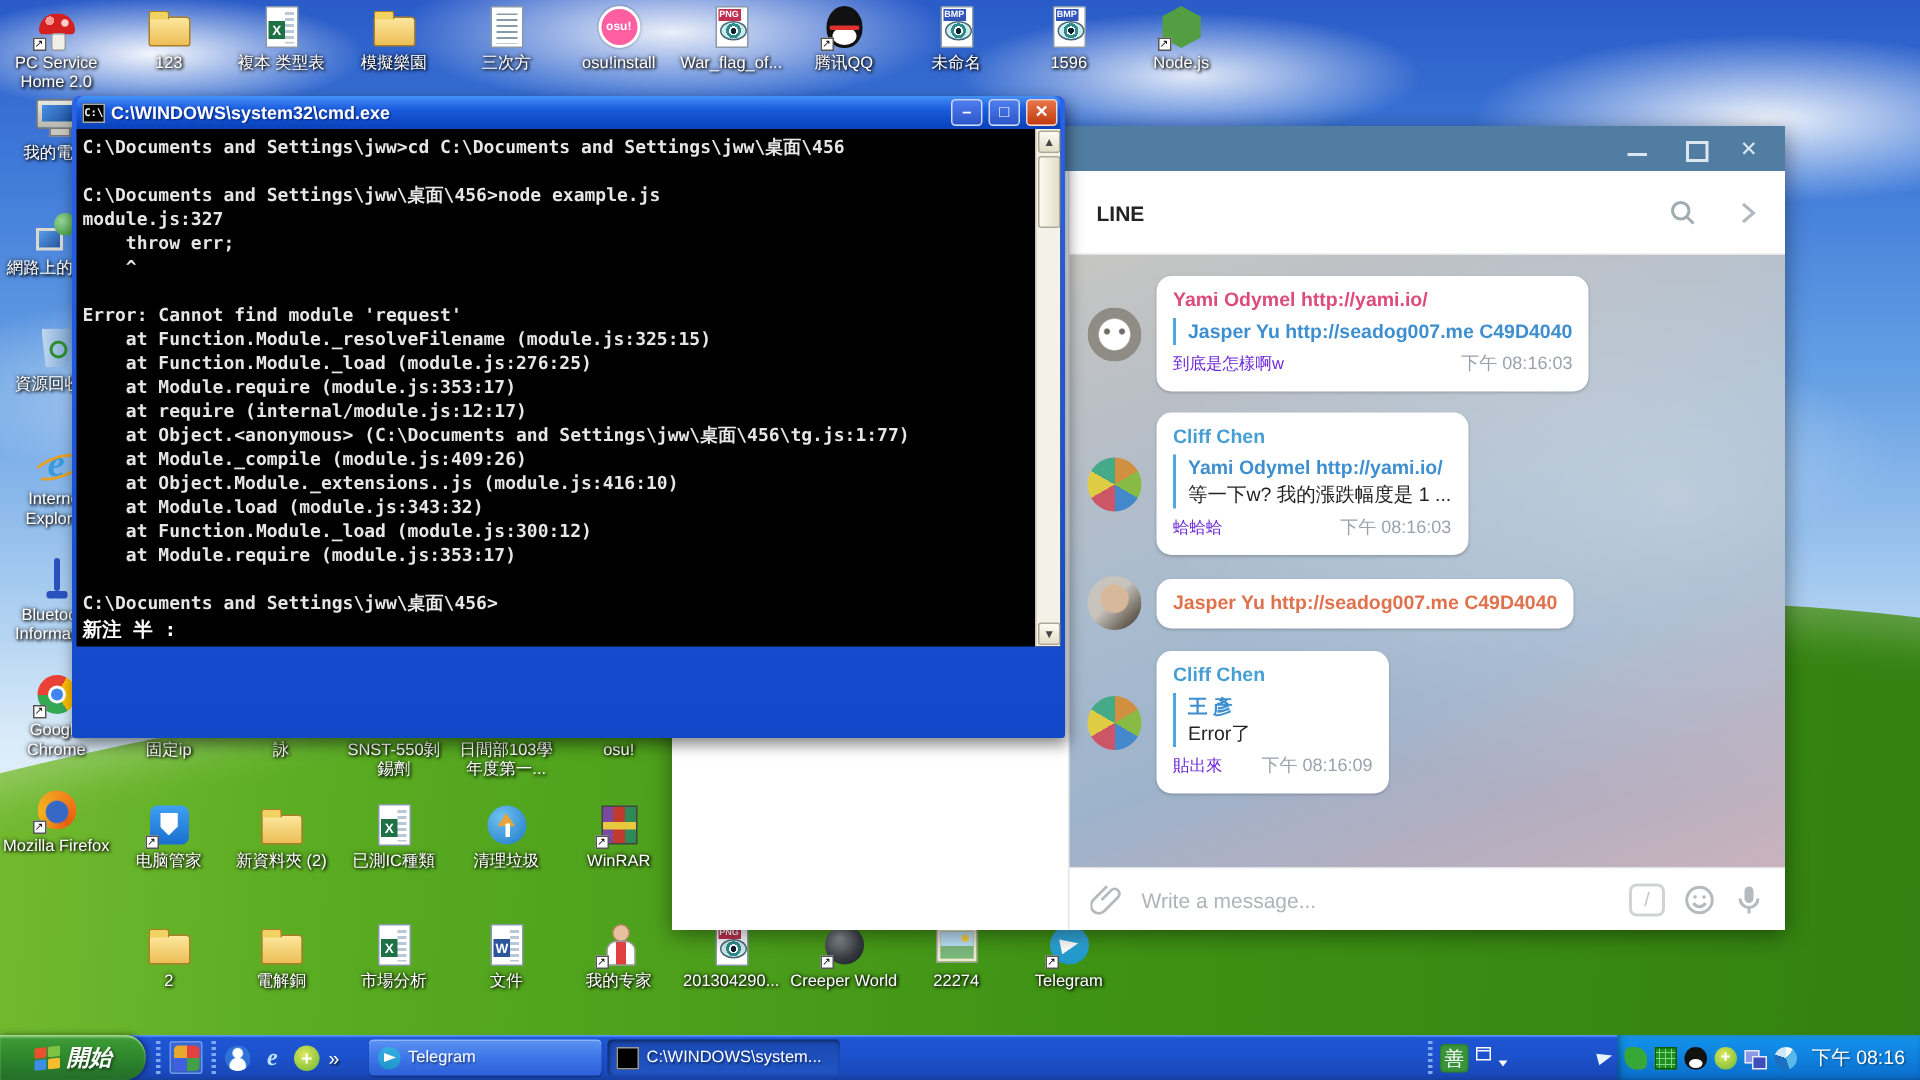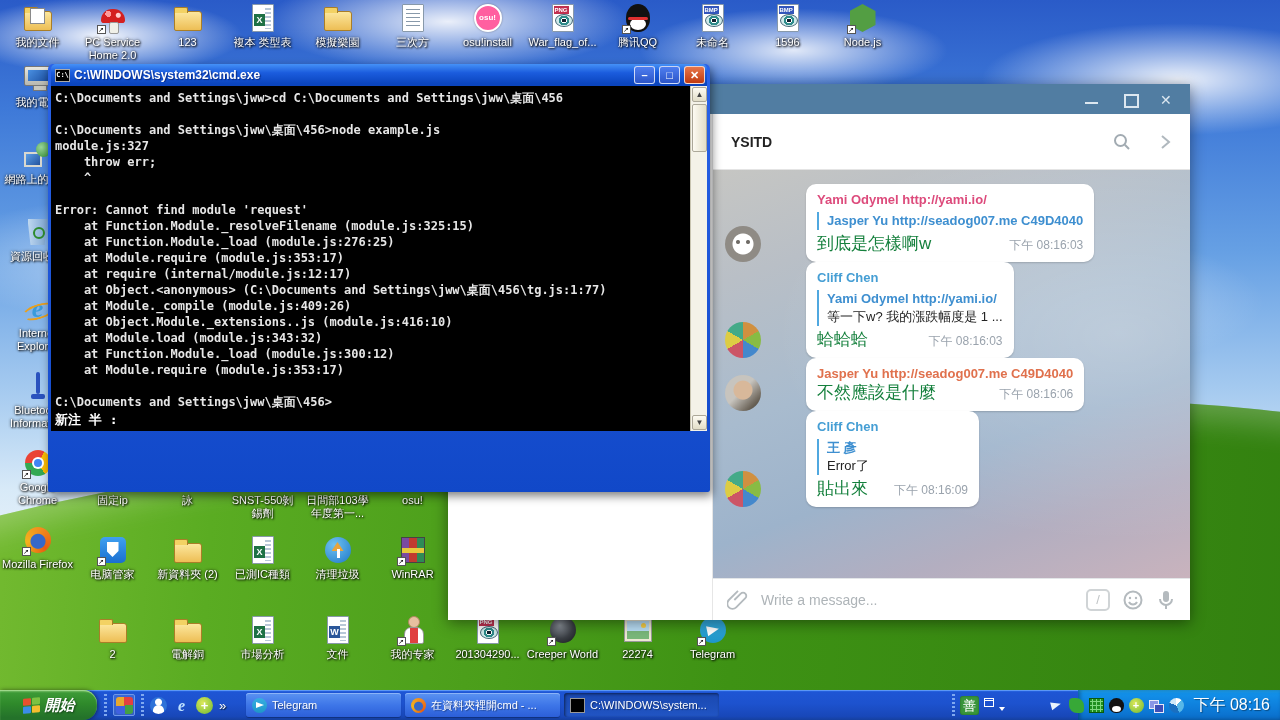--- a/index.html
+++ b/index.html
@@ -113,35 +113,35 @@
   .verified-badge { display:inline-block; width:14px; height:14px; border-radius:50%; background:#3DA8E0; color:#fff; font-size:10px; line-height:14px; text-align:center; vertical-align:-2px; margin-left:4px; }
   .tg-main { flex:1; display:flex; flex-direction:column; min-width:0; }
   .tg-header { height:56px; background:#fff; border-bottom:1px solid #E4E4E4; display:flex; align-items:center; padding:0 18px; }
   .tg-header-info { flex:1; }
   .tg-chat-title { font-size:14px; font-weight:bold; color:#232323; }
   .tg-chat-status { font-size:13px; color:#168ACD; margin-top:3px; }
   .tg-header-icons { display:flex; align-items:center; gap:26px; }
   .tg-chat { flex:1; position:relative; padding:14px 12px 0; overflow:hidden;
     background:linear-gradient(160deg,#C6C6C3 0%,#B9BFC6 20%,#A8BBCE 45%,#9DB3CB 65%,#B3AEC0 82%,#C9B3BD 100%); }
   .tg-chat::before { content:""; position:absolute; inset:0; background:radial-gradient(ellipse at 85% 40%, rgba(255,255,255,.28), transparent 60%); }
-  .msg { display:flex; align-items:flex-end; position:relative;gap:35px; }
+  .msg { display:flex; align-items:center; margin-bottom:14px; position:relative; }
   .msg-avatar { width:36px; height:36px; border-radius:50%; flex:none; margin-right:10px; }
   .avatar-yami { background:
     radial-gradient(circle at 13px 16px, #6F6B66 0 1.5px, transparent 2.5px),
     radial-gradient(circle at 23px 16px, #6F6B66 0 1.5px, transparent 2.5px),
     radial-gradient(circle at 50% 50%, #fff 0 10px, transparent 11px), #8F8B85; }
   .avatar-cliff { background:conic-gradient(#D09040 0 60deg,#88BB44 0 120deg,#4488CC 0 180deg,#CC5566 0 240deg,#DDCC44 0 300deg,#44AA88 0); }
   .avatar-jasper { background:radial-gradient(circle at 50% 42%, #D8B89A 0 9px, transparent 10px), linear-gradient(135deg,#C7C4BE 0 45%,#6B6358 80%,#3E3A35); }
   .bubble { background:#fff; border-radius:10px; padding:7px 11px 8px; max-width:320px; box-shadow:0 1px 2px rgba(0,0,0,.18); }
   .m-name { font-size:13px; font-weight:bold; line-height:18px; cursor:pointer; }
   .m-quote { border-left:2px solid #50A8E0; padding-left:8px; margin:3px 0 4px; cursor:pointer; }
   .q-name { font-size:13px; font-weight:bold; color:#3E8FD0; line-height:18px; }
   .q-text { font-size:13px; color:#232323; line-height:18px; }
   .m-row { display:flex; align-items:baseline; gap:26px; }
-  .m-text { font-size:17px; color:#15803d; line-height:19px; }
+  .m-text { font-size:11px; color:#6d28d9; line-height:19px; }
   .m-time { font-size:12px; color:#9AA3AD; margin-left:auto; white-space:nowrap; }
   .tg-input { height:42px; background:#fff; border-top:1px solid #E3E6E8; display:flex; align-items:center; padding:0 14px; gap:12px; }
   .tg-placeholder { flex:1; font-size:14px; color:#AEB4B8; }
   .slash-btn { width:24px; height:22px; border:2px solid #D0D4D6; border-radius:5px; color:#C0C4C6; font-size:13px; line-height:18px; text-align:center; cursor:pointer; }
   .icon-btn { cursor:pointer; display:flex; align-items:center; }
 
   
   .cmd-window { position:absolute; left:48px; top:64px; width:662px; height:428px; z-index:30;
     background:linear-gradient(180deg,#2A63E8,#1148C8); padding:0 3px 3px; border-radius:5px 5px 2px 2px; box-shadow:2px 4px 10px rgba(0,0,0,.5); }
   .cmd-titlebar { height:22px; display:flex; align-items:center; padding:0 2px 0 4px; gap:4px;
@@ -201,41 +201,34 @@
   .t-grid { background:#1F8F1F; box-shadow:inset 0 0 0 1px #0A5A0A;
     background-image:repeating-linear-gradient(0deg,transparent 0 3px,#7FD87F 3px 4px), repeating-linear-gradient(90deg,transparent 0 3px,#7FD87F 3px 4px); }
   .t-qq { background:#111; border-radius:50% 50% 46% 46%; }
   .t-qq::after { content:""; position:absolute; left:3px; bottom:1px; width:9px; height:6px; background:#fff; border-radius:50%; }
   .t-plus { border-radius:50%; background:radial-gradient(circle at 40% 35%, #DDE85A, #8CC63F 70%); }
   .t-plus::before { content:"+"; position:absolute; width:100%; text-align:center; color:#fff; font:bold 11px/15px "Liberation Sans",sans-serif; }
   .t-net { background:transparent; }
   .t-net::before { content:""; position:absolute; left:0; top:2px; width:8px; height:7px; background:#8A96E6; border:1px solid #E8E8F8; }
   .t-net::after { content:""; position:absolute; left:5px; top:6px; width:8px; height:7px; background:#3D4FB8; border:1px solid #E8E8F8; }
   .t-swirl { border-radius:50%; background:conic-gradient(#FFFFFF 0 40deg,#58B8E8 0 160deg,#1A6FC0 0 290deg,#CFE8F8 0); }
-  .tray-clock { color:#fff; font-size:16px; margin-left:5px; text-shadow:1px 1px 1px rgba(0,0,0,.4); white-space:nowrap; }
+  .tray-clock { color:#fff; font-size:13px; margin-left:5px; text-shadow:1px 1px 1px rgba(0,0,0,.4); white-space:nowrap; }
 
   
   .svgicon { display:block; }
 </style>
 </head>
 <body>
 
 <div id="desktop">
   <div class="clouds"></div>
   <div class="hill"></div>
 
   <div class="icon-row" style="left:0; top:2px;">
 
-      <div class="dicon-item">
-        <div class="glyphbox">
-          <div class="glyph my-documents-icon"></div>
-
-        </div>
-        <div class="dlabel">我的文件</div>
-      </div>
 
       <div class="dicon-item">
         <div class="glyphbox">
           <div class="glyph mushroom-icon"></div>
           <span class="shortcut-badge"></span>
         </div>
         <div class="dlabel">PC Service Home 2.0</div>
       </div>
 
       <div class="dicon-item">
@@ -554,21 +547,21 @@
 
                 </div>
 
               </div>
             </div>
           </div>
       </div>
       <div class="tg-main">
         <div class="tg-header">
           <div class="tg-header-info">
-            <div class="tg-chat-title">YSITD</div>
+            <div class="tg-chat-title">LINE</div>
           </div>
           <div class="tg-header-icons">
             <span class="icon-btn">
               <svg class="svgicon" width="20" height="20" viewBox="0 0 20 20">
                   <circle cx="8.5" cy="8.5" r="5.5" fill="none" stroke="#A2ABB2" stroke-width="2"></circle>
                   <line x1="12.8" y1="12.8" x2="17" y2="17" stroke="#A2ABB2" stroke-width="2"></line>
                 </svg>
             </span>
             <span class="icon-btn">
               <svg class="svgicon" width="14" height="20" viewBox="0 0 14 20">
@@ -607,24 +600,20 @@
                     <span class="m-time">下午 08:16:03</span>
                   </div>
                 </div>
               </div>
 
               <div class="msg">
                 <div class="msg-avatar avatar-jasper"></div>
                 <div class="bubble">
                   <div class="m-name" style="color: rgb(224, 113, 77);">Jasper Yu http://seadog007.me C49D4040</div>
 
-                  <div class="m-row">
-                    <span class="m-text">不然應該是什麼</span>
-                    <span class="m-time">下午 08:16:06</span>
-                  </div>
                 </div>
               </div>
 
               <div class="msg">
                 <div class="msg-avatar avatar-cliff"></div>
                 <div class="bubble">
                   <div class="m-name" style="color: rgb(69, 158, 212);">Cliff Chen</div>
                   <div class="m-quote">
                     <div class="q-name">王 彥</div>
                     <div class="q-text">Error了</div>
@@ -724,24 +713,20 @@
       <span class="ql-icon ql-plus"></span>
       <span class="ql-chevron">»</span>
     </div>
     <div class="task-buttons">
 
         <div class="taskbtn">
           <span class="tb-icon task-telegram-icon"></span>
           <span class="tb-label">Telegram</span>
         </div>
 
-        <div class="taskbtn">
-          <span class="tb-icon task-firefox-icon"></span>
-          <span class="tb-label">在資料夾裡開cmd - ...</span>
-        </div>
 
         <div class="taskbtn pressed">
           <span class="tb-icon task-cmd-icon"></span>
           <span class="tb-label">C:\WINDOWS\system...</span>
         </div>
       </div>
     <div class="lang-bar">
       <span class="ql-handle"></span>
       <span class="ime-box">善</span>
       <span class="lang-restore"></span>

